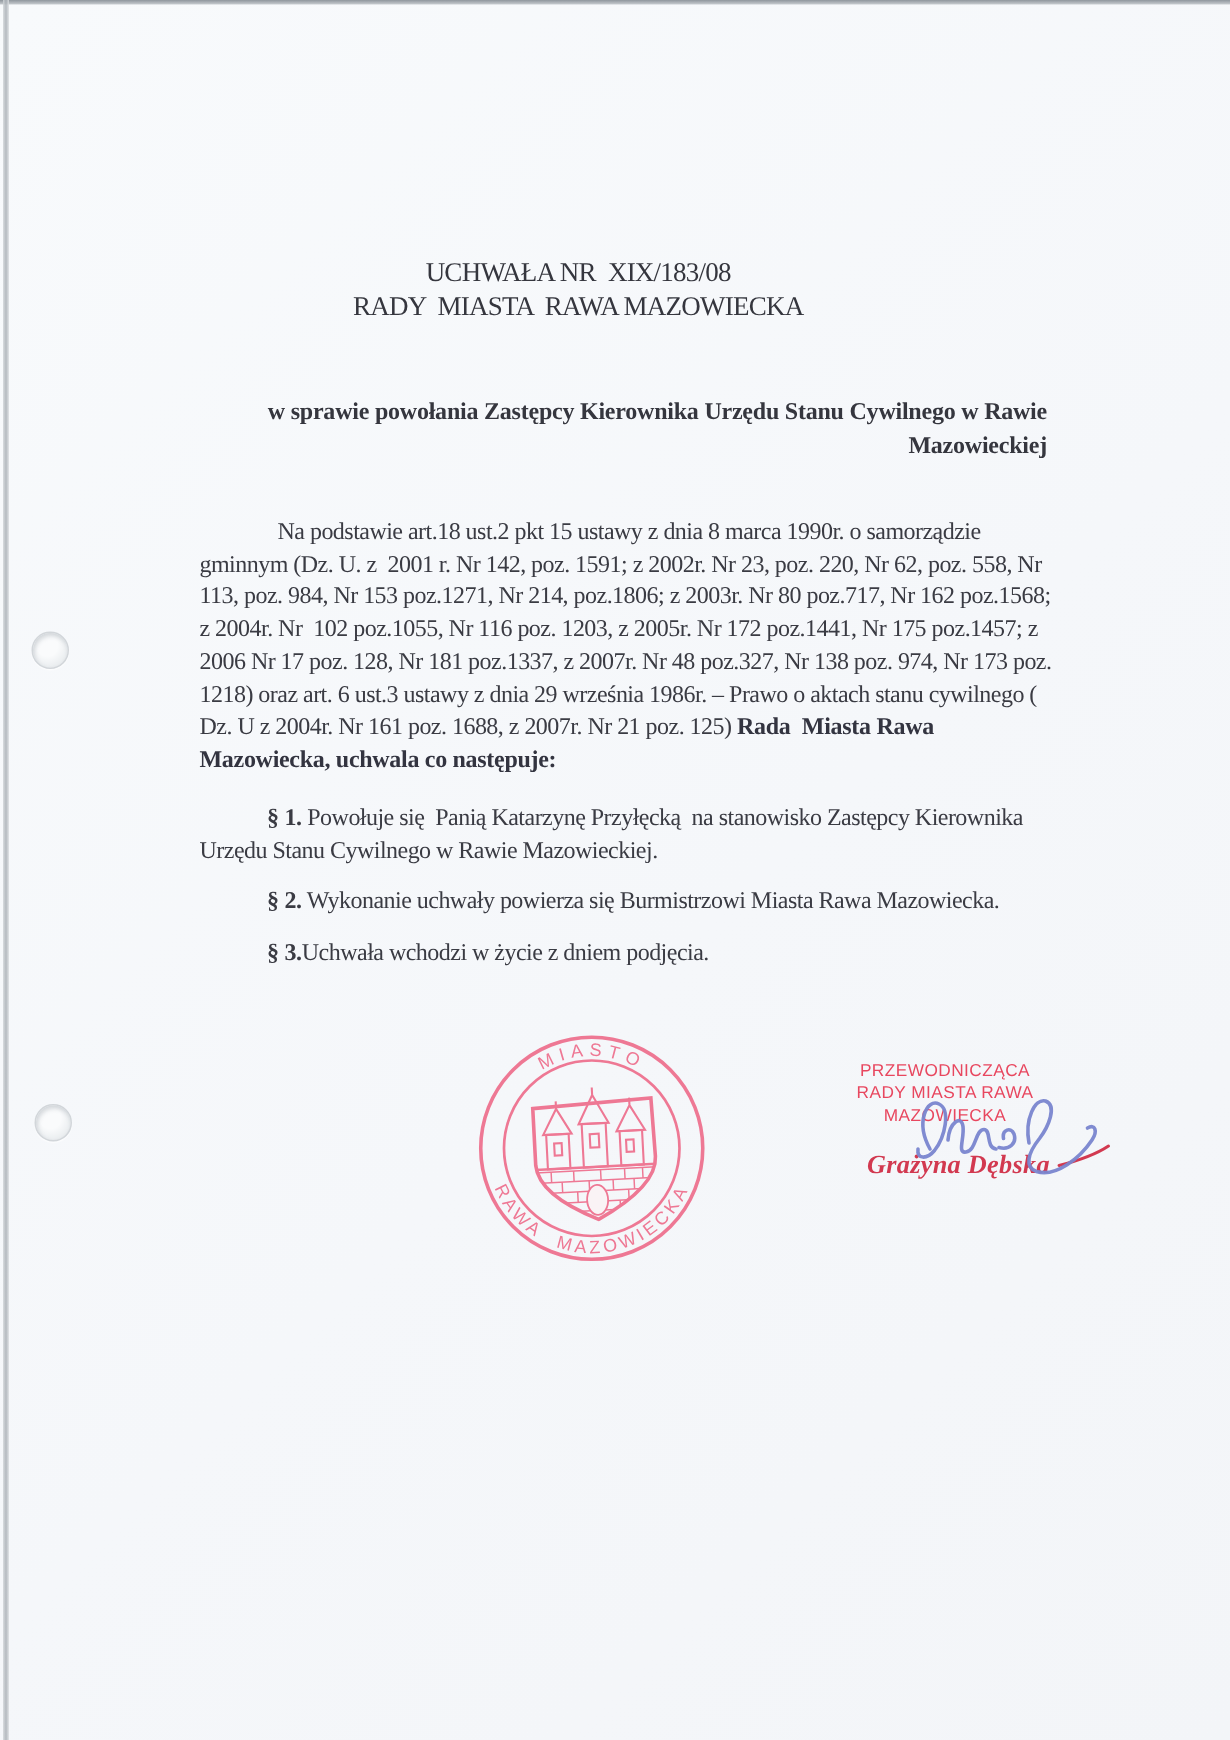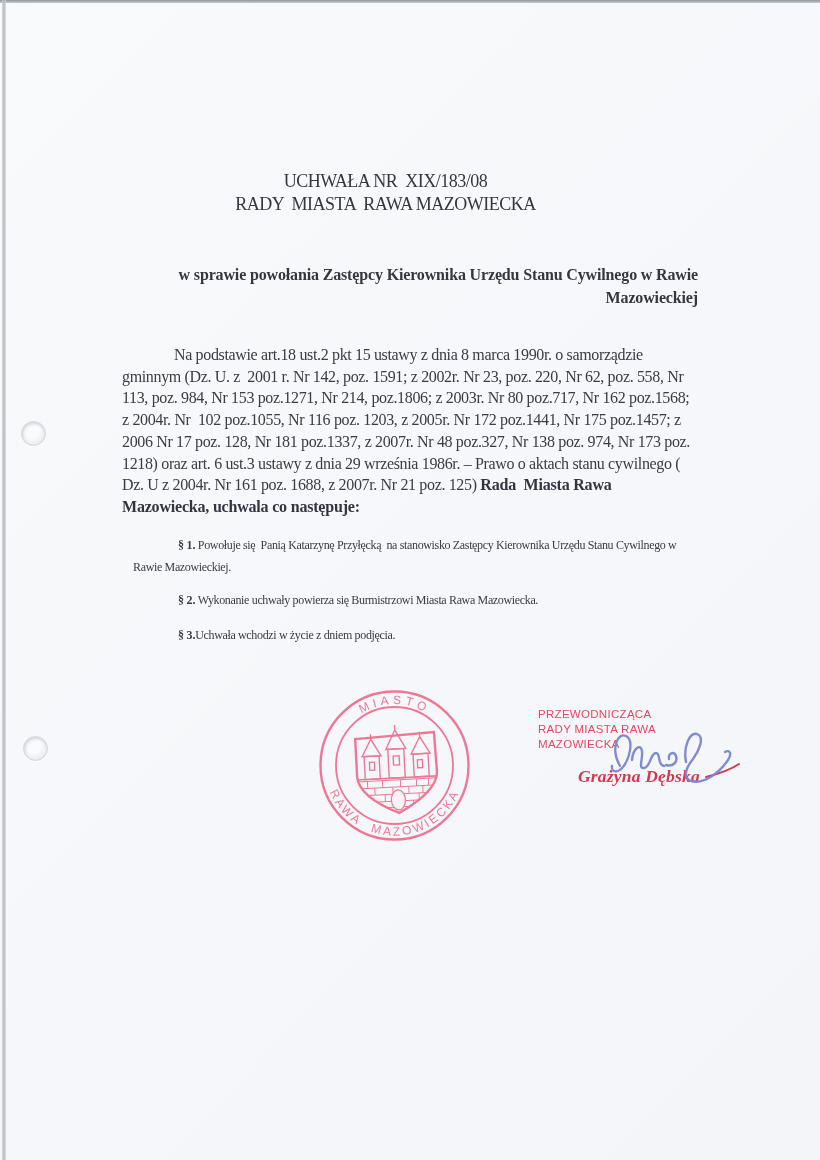--- a/index.html
+++ b/index.html
@@ -19,36 +19,36 @@
   .hole-1{left:21px;top:421px;}
   .hole-2{left:23px;top:736px;}
 
   .title-block{position:absolute;left:133px;top:170px;width:505px;text-align:center;}
   .title-line{font-weight:normal;font-size:18px;line-height:23px;letter-spacing:-0.5px;
     color:#35363e;white-space:pre;}
 
   .subject{position:absolute;left:133px;top:263px;width:565px;margin:0;
     font-weight:bold;font-size:16px;line-height:23px;letter-spacing:-0.15px;color:#35363e;text-align:right;}
 
-  .preamble{position:absolute;left:122px;top:344px;width:570px;margin:0;
+  .preamble{position:absolute;left:133px;top:344px;width:570px;margin:0;
     font-size:16px;line-height:21.7px;letter-spacing:-0.35px;
     text-indent:52px;white-space:pre-wrap;}
   .preamble strong{letter-spacing:-0.2px;color:#333440;}
 
   .section{position:absolute;left:133px;width:572px;margin:0;
-    font-size:12px;line-height:21.7px;letter-spacing:-0.35px;
+    font-size:16px;line-height:21.7px;letter-spacing:-0.35px;
     text-indent:45px;white-space:pre-wrap;}
   .section strong{letter-spacing:-0.2px;}
   .s1{top:535px;}
   .s2{top:590px;}
   .s3{top:625px;}
 
   .seal{position:absolute;left:312px;top:683px;width:165px;height:165px;opacity:.92;}
 
-  .sig-role{position:absolute;left:538px;top:707px;width:184px;
+  .sig-role{position:absolute;left:538px;top:707px;width:184px;text-align:center;
     font-family:"Liberation Sans", sans-serif;font-size:11.5px;line-height:15px;
     letter-spacing:0.3px;color:#e8475f;}
   .sig-name{position:absolute;left:578px;top:766px;
     font-family:"Liberation Serif", serif;font-style:italic;font-weight:bold;
     font-size:17.5px;color:#d23950;letter-spacing:0.2px;}
   .sig-ink{position:absolute;left:580px;top:720px;width:180px;height:90px;z-index:3;}
 </style>
 </head>
 <body>
 

